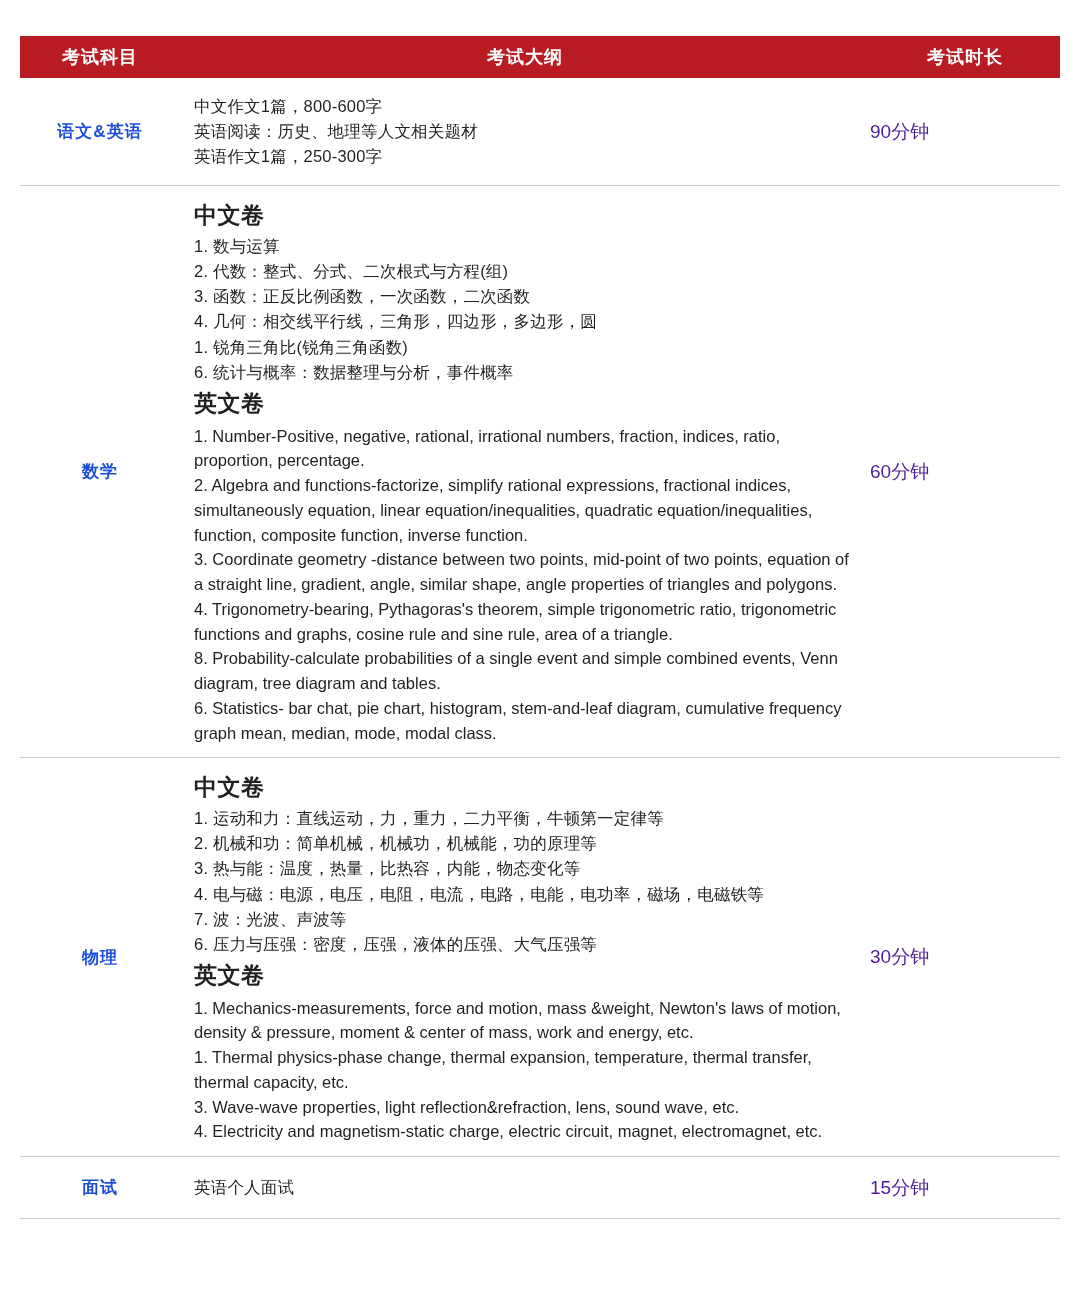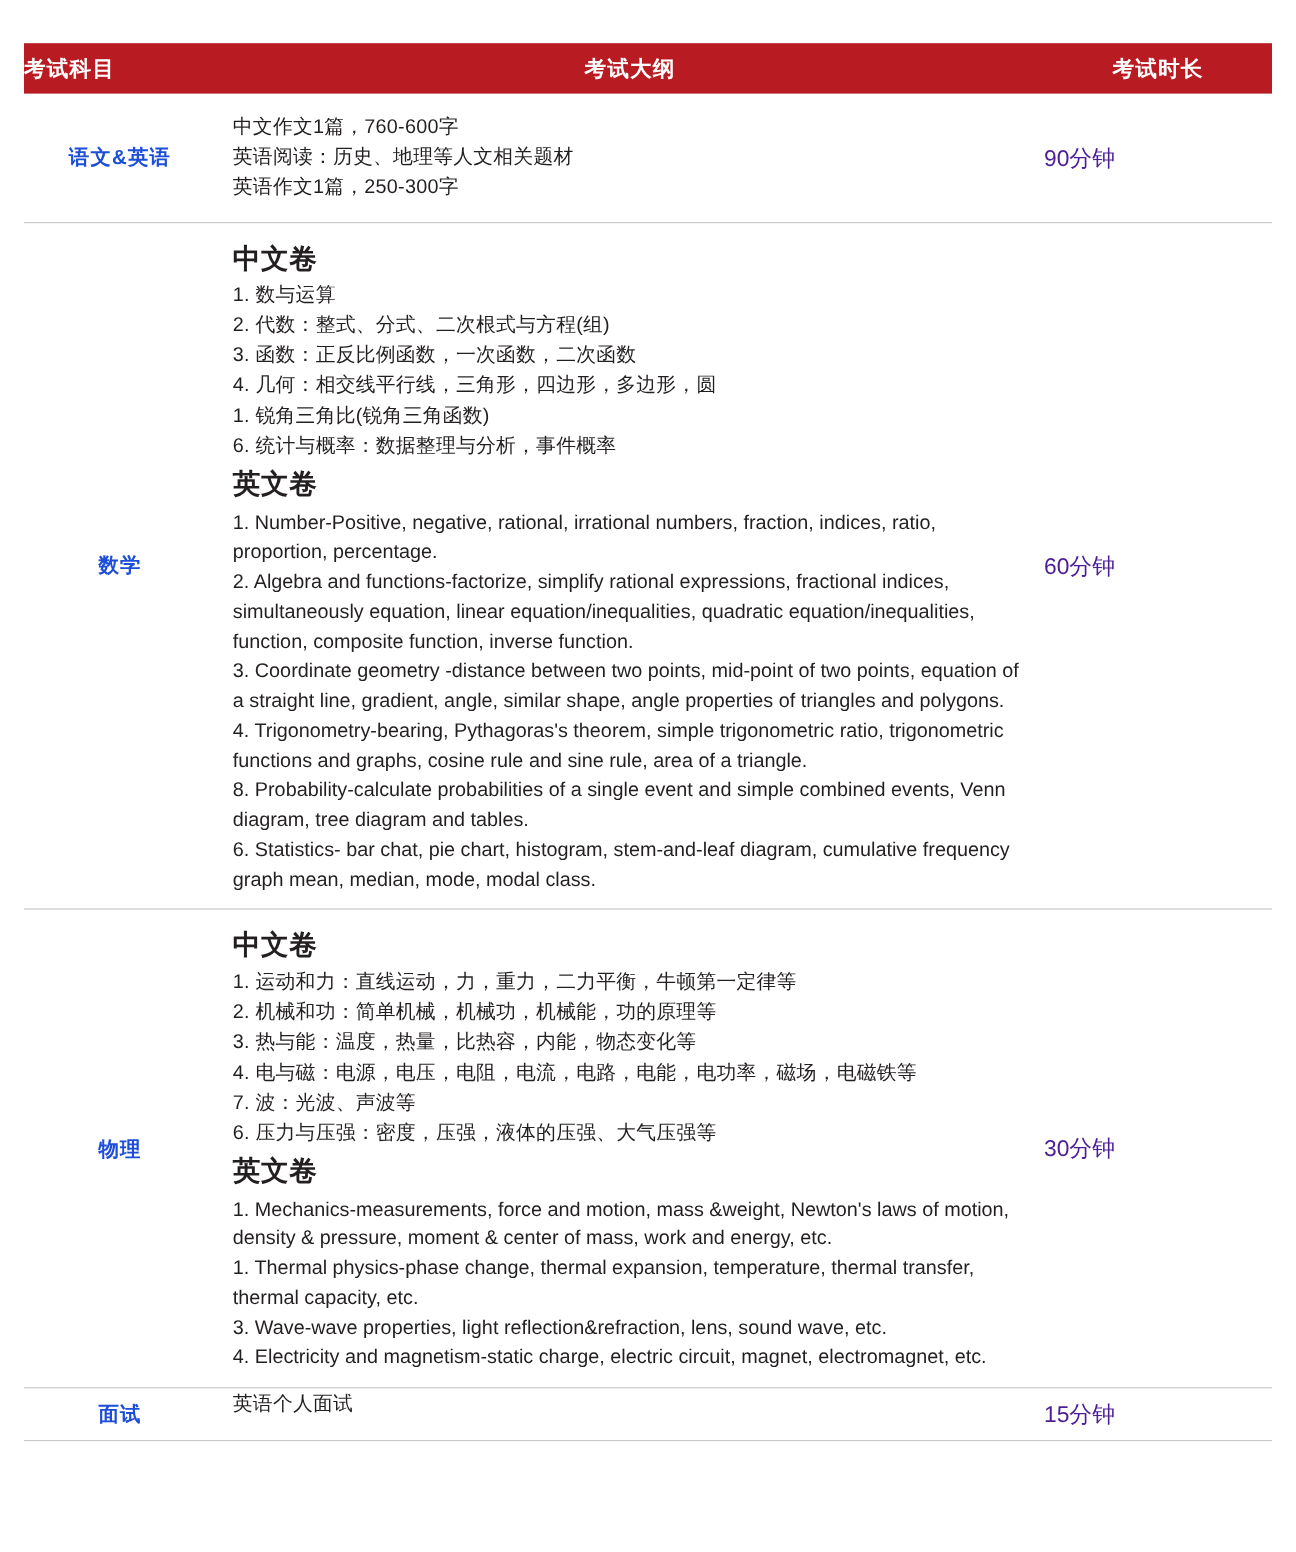--- a/index.html
+++ b/index.html
@@ -34,21 +34,21 @@
   thead th {
     background: #b81c22;
     color: #ffffff;
     font-size: 18px;
     font-weight: bold;
     height: 42px;
     padding: 0;
     letter-spacing: 1px;
     vertical-align: middle;
   }
-  thead th.th-subject { text-align: left; margin-top: 25px; }
+  thead th.th-subject { text-align: center; margin-top: 25px; }
   thead th.th-outline { text-align: center; }
   thead th.th-duration { text-align: center; }
 
   tbody td {
     border-bottom: 1px solid #c9c9c9;
     vertical-align: middle;
     padding: 0;
   }
   tbody tr:last-child td {
     border-bottom: 1px solid #c9c9c9;
@@ -88,23 +88,22 @@
   }
   .en-block {
     font-size: 16.5px;
     line-height: 1.5;
   }
   .en-item {
     margin: 0;
     text-indent: 0;
   }
   .row-interview td.outline {
-    padding-top: 0;
+    padding-top: 18px;
     padding-bottom: 18px;
-    font-family: Liberation Serif, serif;
   }
 </style>
 </head>
 <body>
 
 <div class="sheet">
 
   <table class="exam-table">
     <colgroup>
       <col class="c-subject">
@@ -116,21 +115,21 @@
         <th class="th-subject">考试科目</th>
         <th class="th-outline">考试大纲</th>
         <th class="th-duration">考试时长</th>
       </tr>
     </thead>
     <tbody>
 
       <tr class="row-lang">
         <td class="subject">语文&amp;英语</td>
         <td class="outline">
-          <div class="line cn-line">中文作文1篇，760-600字</div>
+          <div class="line cn-line">中文作文1篇，800-600字</div>
           <div class="line cn-line">英语阅读：历史、地理等人文相关题材</div>
           <div class="line cn-line">英语作文1篇，250-300字</div>
         </td>
         <td class="duration">90分钟</td>
       </tr>
 
       <tr class="row-math">
         <td class="subject">数学</td>
         <td class="outline">
           <div class="sec-title">中文卷</div>

